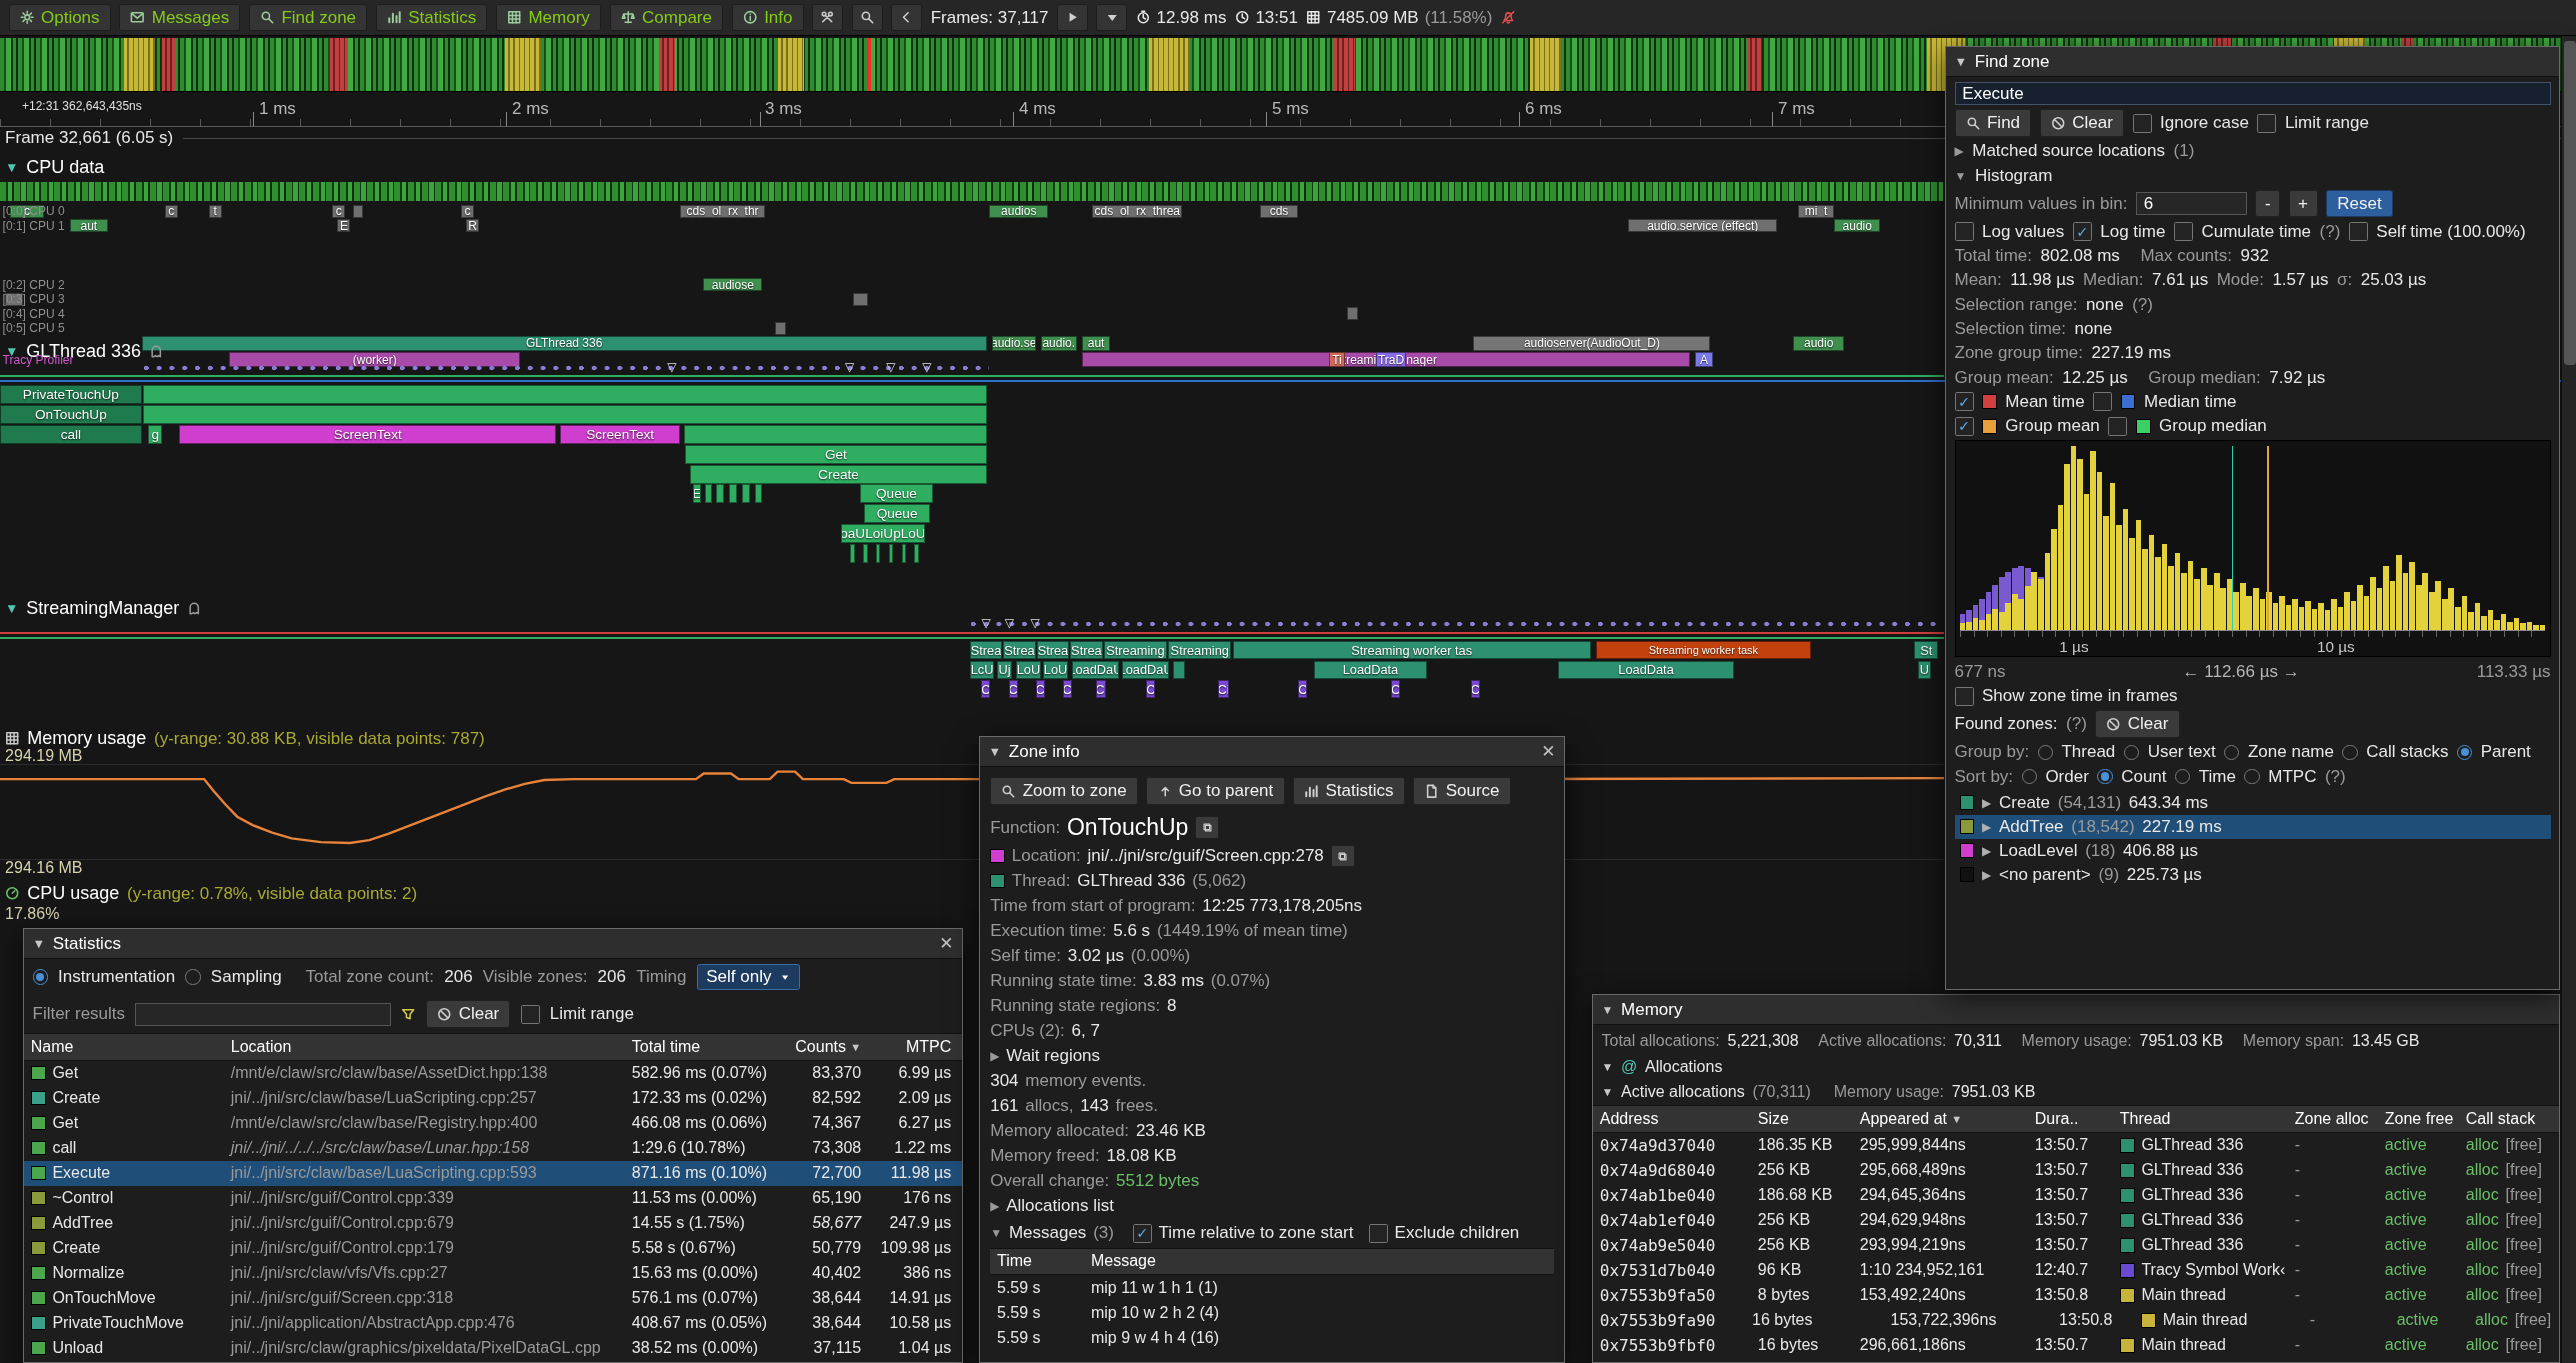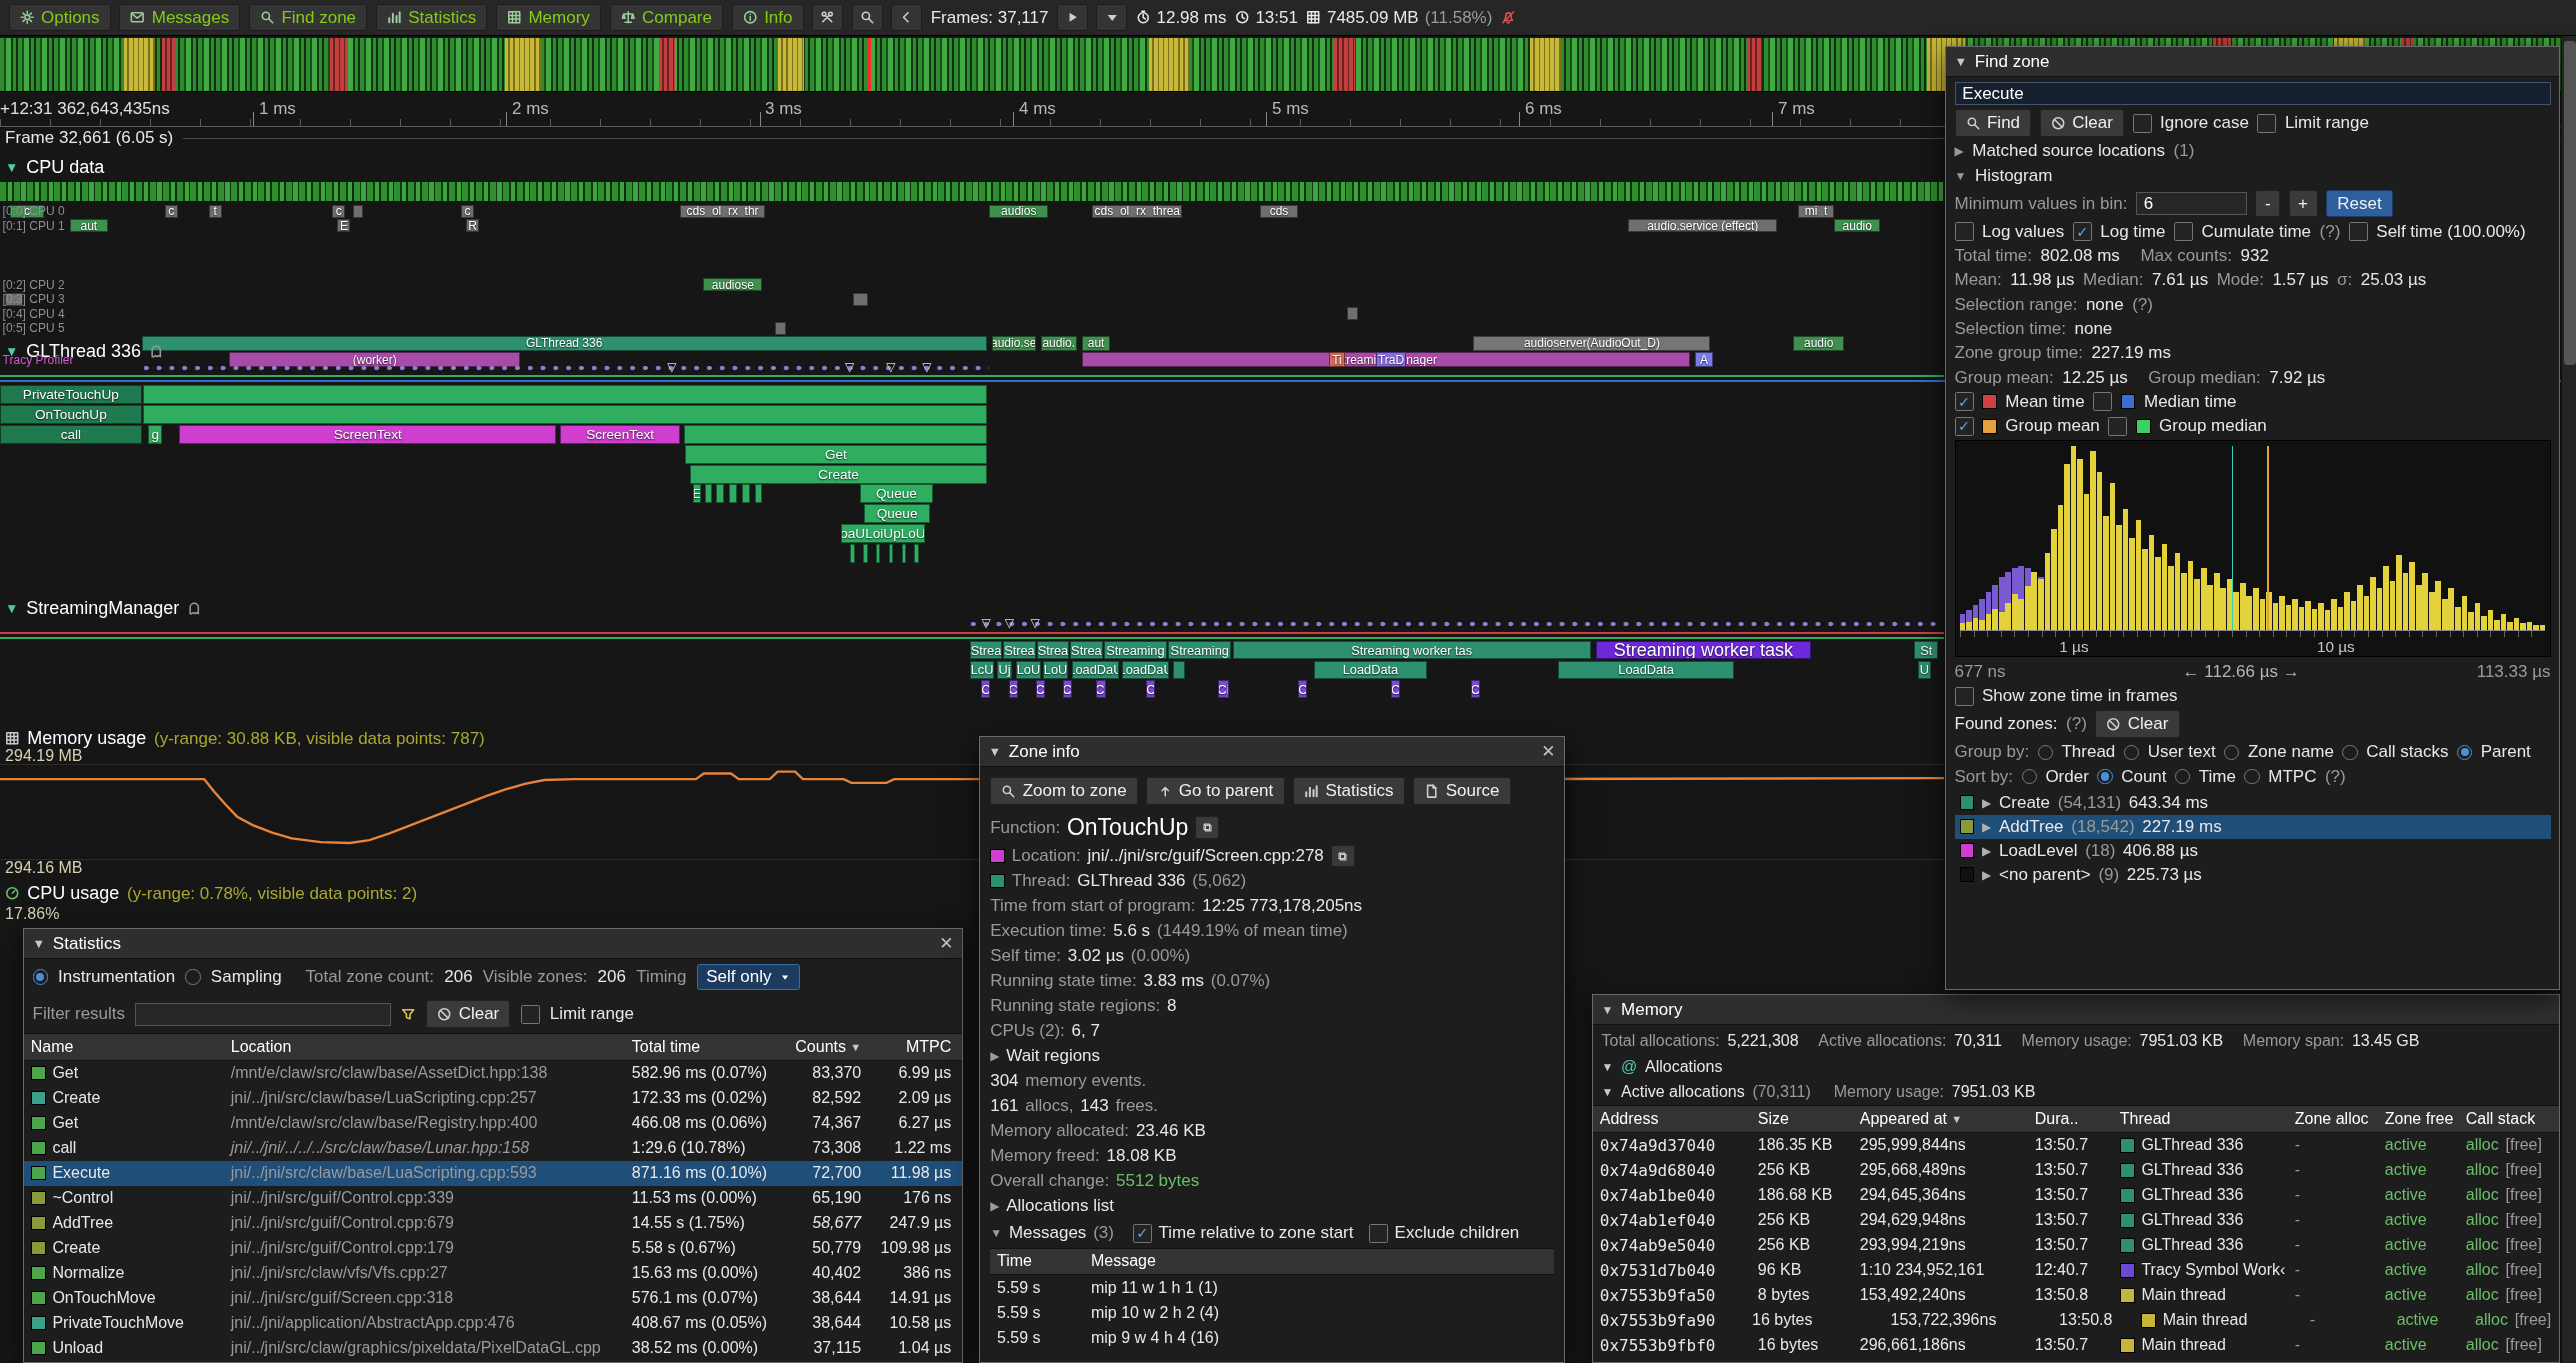--- a/index.html
+++ b/index.html
@@ -25,21 +25,21 @@
   #framebar{position:absolute;left:0;top:38px;width:2576px;height:53px;background:
      repeating-linear-gradient(90deg,#2e8b2e 0 4.3px,#194e19 4.3px 6px,#41a941 6px 11px,#123a12 11px 12.8px,#2e8b2e 12.8px 16px,#0e300e 16px 18px);
      border-bottom:0.9px solid #000;}
   .ovy,.ovr{position:absolute;top:0;bottom:0;}
   .ovy{background:repeating-linear-gradient(90deg,#c8b838 0 3.4px,#7a701e 3.4px 5.1px);}
   .ovr{background:repeating-linear-gradient(90deg,#c04040 0 3.4px,#702020 3.4px 5.1px);}
   #frameMarker{position:absolute;top:0;bottom:0;width:2.6px;background:#ff2a2a;}
   #ruler{position:absolute;left:0;top:90px;width:2576px;height:36px;border-bottom:0.9px solid #5a5a5a;}
   #ruler::after{content:"";position:absolute;left:0;right:0;bottom:0;height:6.8px;
      background:repeating-linear-gradient(90deg,#5a5a5a 0 0.9px,transparent 0.9px 50px);}
-  #rulerOrigin{position:absolute;left:0;top:8.5px;color:#e0e0e0;font-size:17px;}
+  #rulerOrigin{position:absolute;left:22px;top:8.5px;color:#e0e0e0;font-size:12px;}
   .rtick{position:absolute;bottom:0;width:0.9px;height:13.6px;background:#8a8a8a;}
   .rlabel{position:absolute;top:8.5px;color:#b8b8b8;font-size:17px;}
   #frameInfoRow{position:absolute;left:5.1px;top:128px;width:2566px;display:flex;align-items:center;gap:10.2px;}
   #frameInfoRow .hline{flex:1;height:0.9px;background:#4a4a4a;}
   .sec-h{position:absolute;left:5.1px;display:flex;align-items:center;gap:7.7px;color:#fff;font-size:18px;}
   .sec-h .tri{color:#4ec9b0;font-size:13.6px;}
   .sec-h .ghost{color:#9a9a9a;}
   .plot-h{position:absolute;left:5.1px;display:flex;align-items:center;gap:7.7px;color:#fff;font-size:18px;}
   .plot-h .ic{color:#c9c9c9;}
   .note{color:#a8a832;font-size:17px;}
@@ -427,21 +427,21 @@
     <div class="line" style="top:637px;left:0;width:1944px;background:#2fae62"></div>
     <div id="streamRows">
         <div class="bandrow" style="height: 18px;">
           <div class="seg" style="left: 37.65%; width: 1.25%; background: rgb(45, 144, 112); font-size: 12.8px;">Strea</div>
           <div class="seg" style="left: 38.95%; width: 1.25%; background: rgb(45, 144, 112); font-size: 12.8px;">Strea</div>
           <div class="seg" style="left: 40.25%; width: 1.25%; background: rgb(45, 144, 112); font-size: 12.8px;">Strea</div>
           <div class="seg" style="left: 41.55%; width: 1.25%; background: rgb(45, 144, 112); font-size: 12.8px;">Strea</div>
           <div class="seg" style="left: 42.85%; width: 2.45%; background: rgb(45, 144, 112); font-size: 12.8px;">Streaming</div>
           <div class="seg" style="left: 45.35%; width: 2.45%; background: rgb(45, 144, 112); font-size: 12.8px;">Streaming</div>
           <div class="seg" style="left: 47.85%; width: 13.9%; background: rgb(45, 144, 112); font-size: 12.8px;">Streaming worker tas</div>
-          <div class="seg" style="left: 61.95%; width: 8.35%; background: #6d28d9; font-size: 18px; text-align: center;">Streaming worker task</div>
+          <div class="seg" style="left: 61.95%; width: 8.35%; background: #c2410c; font-size: 11px; text-align: center;">Streaming worker task</div>
           <div class="seg" style="left: 74.3%; width: 0.95%; background: rgb(45, 144, 112); font-size: 12.8px;">St</div>
         </div>
         <div class="bandrow" style="height: 18px;">
           <div class="seg" style="left: 37.65%; width: 0.95%; background: rgb(45, 144, 112); font-size: 12.8px;">LcU</div>
           <div class="seg" style="left: 38.7%; width: 0.6%; background: rgb(45, 144, 112); font-size: 12.8px;">Uj</div>
           <div class="seg" style="left: 39.45%; width: 0.95%; background: rgb(45, 144, 112); font-size: 12.8px;">LoU</div>
           <div class="seg" style="left: 40.5%; width: 0.95%; background: rgb(45, 144, 112); font-size: 12.8px;">LoU</div>
           <div class="seg" style="left: 41.6%; width: 1.85%; background: rgb(45, 144, 112); font-size: 12.8px;">LoadDaU</div>
           <div class="seg" style="left: 43.55%; width: 1.85%; background: rgb(45, 144, 112); font-size: 12.8px;">LoadDaU</div>
           <div class="seg" style="left: 45.55%; width: 0.45%; background: rgb(45, 144, 112); font-size: 12.8px;"></div>

